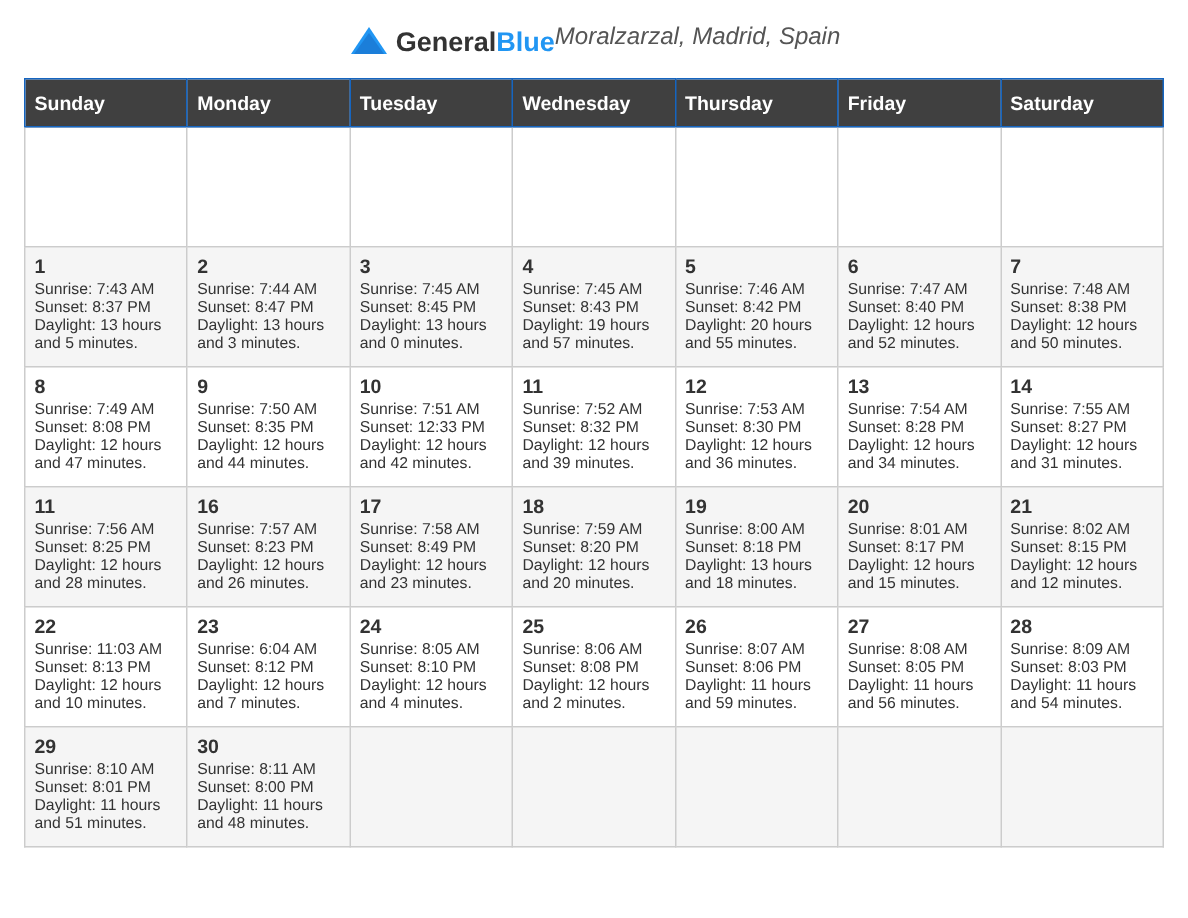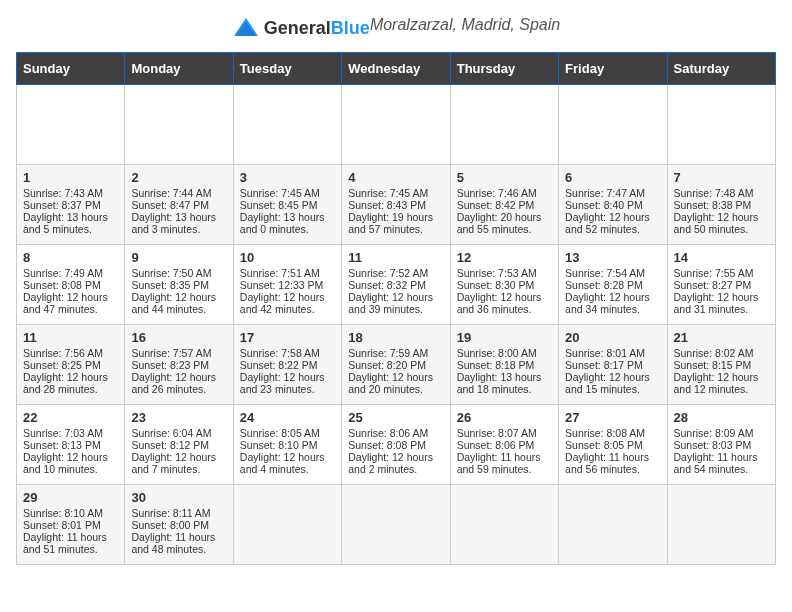--- a/index.html
+++ b/index.html
@@ -132,28 +132,28 @@
         <td><span class="day-number">9</span><span>Sunrise: 7:50 AM</span><br><span>Sunset: 8:35 PM</span><br><span>Daylight: 12 hours and 44 minutes.</span></td>
         <td><span class="day-number">10</span><span>Sunrise: 7:51 AM</span><br><span>Sunset: 12:33 PM</span><br><span>Daylight: 12 hours and 42 minutes.</span></td>
         <td><span class="day-number">11</span><span>Sunrise: 7:52 AM</span><br><span>Sunset: 8:32 PM</span><br><span>Daylight: 12 hours and 39 minutes.</span></td>
         <td><span class="day-number">12</span><span>Sunrise: 7:53 AM</span><br><span>Sunset: 8:30 PM</span><br><span>Daylight: 12 hours and 36 minutes.</span></td>
         <td><span class="day-number">13</span><span>Sunrise: 7:54 AM</span><br><span>Sunset: 8:28 PM</span><br><span>Daylight: 12 hours and 34 minutes.</span></td>
         <td><span class="day-number">14</span><span>Sunrise: 7:55 AM</span><br><span>Sunset: 8:27 PM</span><br><span>Daylight: 12 hours and 31 minutes.</span></td>
       </tr>
       <tr>
         <td><span class="day-number">11</span><span>Sunrise: 7:56 AM</span><br><span>Sunset: 8:25 PM</span><br><span>Daylight: 12 hours and 28 minutes.</span></td>
         <td><span class="day-number">16</span><span>Sunrise: 7:57 AM</span><br><span>Sunset: 8:23 PM</span><br><span>Daylight: 12 hours and 26 minutes.</span></td>
-        <td><span class="day-number">17</span><span>Sunrise: 7:58 AM</span><br><span>Sunset: 8:22 PM</span><br><span>Daylight: 12 hours and 23 minutes.</span></td>
+        <td><span class="day-number">17</span><span>Sunrise: 7:58 AM</span><br><span>Sunset: 8:49 PM</span><br><span>Daylight: 12 hours and 23 minutes.</span></td>
         <td><span class="day-number">18</span><span>Sunrise: 7:59 AM</span><br><span>Sunset: 8:20 PM</span><br><span>Daylight: 12 hours and 20 minutes.</span></td>
         <td><span class="day-number">19</span><span>Sunrise: 8:00 AM</span><br><span>Sunset: 8:18 PM</span><br><span>Daylight: 13 hours and 18 minutes.</span></td>
         <td><span class="day-number">20</span><span>Sunrise: 8:01 AM</span><br><span>Sunset: 8:17 PM</span><br><span>Daylight: 12 hours and 15 minutes.</span></td>
         <td><span class="day-number">21</span><span>Sunrise: 8:02 AM</span><br><span>Sunset: 8:15 PM</span><br><span>Daylight: 12 hours and 12 minutes.</span></td>
       </tr>
       <tr>
-        <td><span class="day-number">22</span><span>Sunrise: 7:03 AM</span><br><span>Sunset: 8:13 PM</span><br><span>Daylight: 12 hours and 10 minutes.</span></td>
+        <td><span class="day-number">22</span><span>Sunrise: 11:03 AM</span><br><span>Sunset: 8:13 PM</span><br><span>Daylight: 12 hours and 10 minutes.</span></td>
         <td><span class="day-number">23</span><span>Sunrise: 6:04 AM</span><br><span>Sunset: 8:12 PM</span><br><span>Daylight: 12 hours and 7 minutes.</span></td>
         <td><span class="day-number">24</span><span>Sunrise: 8:05 AM</span><br><span>Sunset: 8:10 PM</span><br><span>Daylight: 12 hours and 4 minutes.</span></td>
         <td><span class="day-number">25</span><span>Sunrise: 8:06 AM</span><br><span>Sunset: 8:08 PM</span><br><span>Daylight: 12 hours and 2 minutes.</span></td>
         <td><span class="day-number">26</span><span>Sunrise: 8:07 AM</span><br><span>Sunset: 8:06 PM</span><br><span>Daylight: 11 hours and 59 minutes.</span></td>
         <td><span class="day-number">27</span><span>Sunrise: 8:08 AM</span><br><span>Sunset: 8:05 PM</span><br><span>Daylight: 11 hours and 56 minutes.</span></td>
         <td><span class="day-number">28</span><span>Sunrise: 8:09 AM</span><br><span>Sunset: 8:03 PM</span><br><span>Daylight: 11 hours and 54 minutes.</span></td>
       </tr>
       <tr>
         <td><span class="day-number">29</span><span>Sunrise: 8:10 AM</span><br><span>Sunset: 8:01 PM</span><br><span>Daylight: 11 hours and 51 minutes.</span></td>
         <td><span class="day-number">30</span><span>Sunrise: 8:11 AM</span><br><span>Sunset: 8:00 PM</span><br><span>Daylight: 11 hours and 48 minutes.</span></td>

